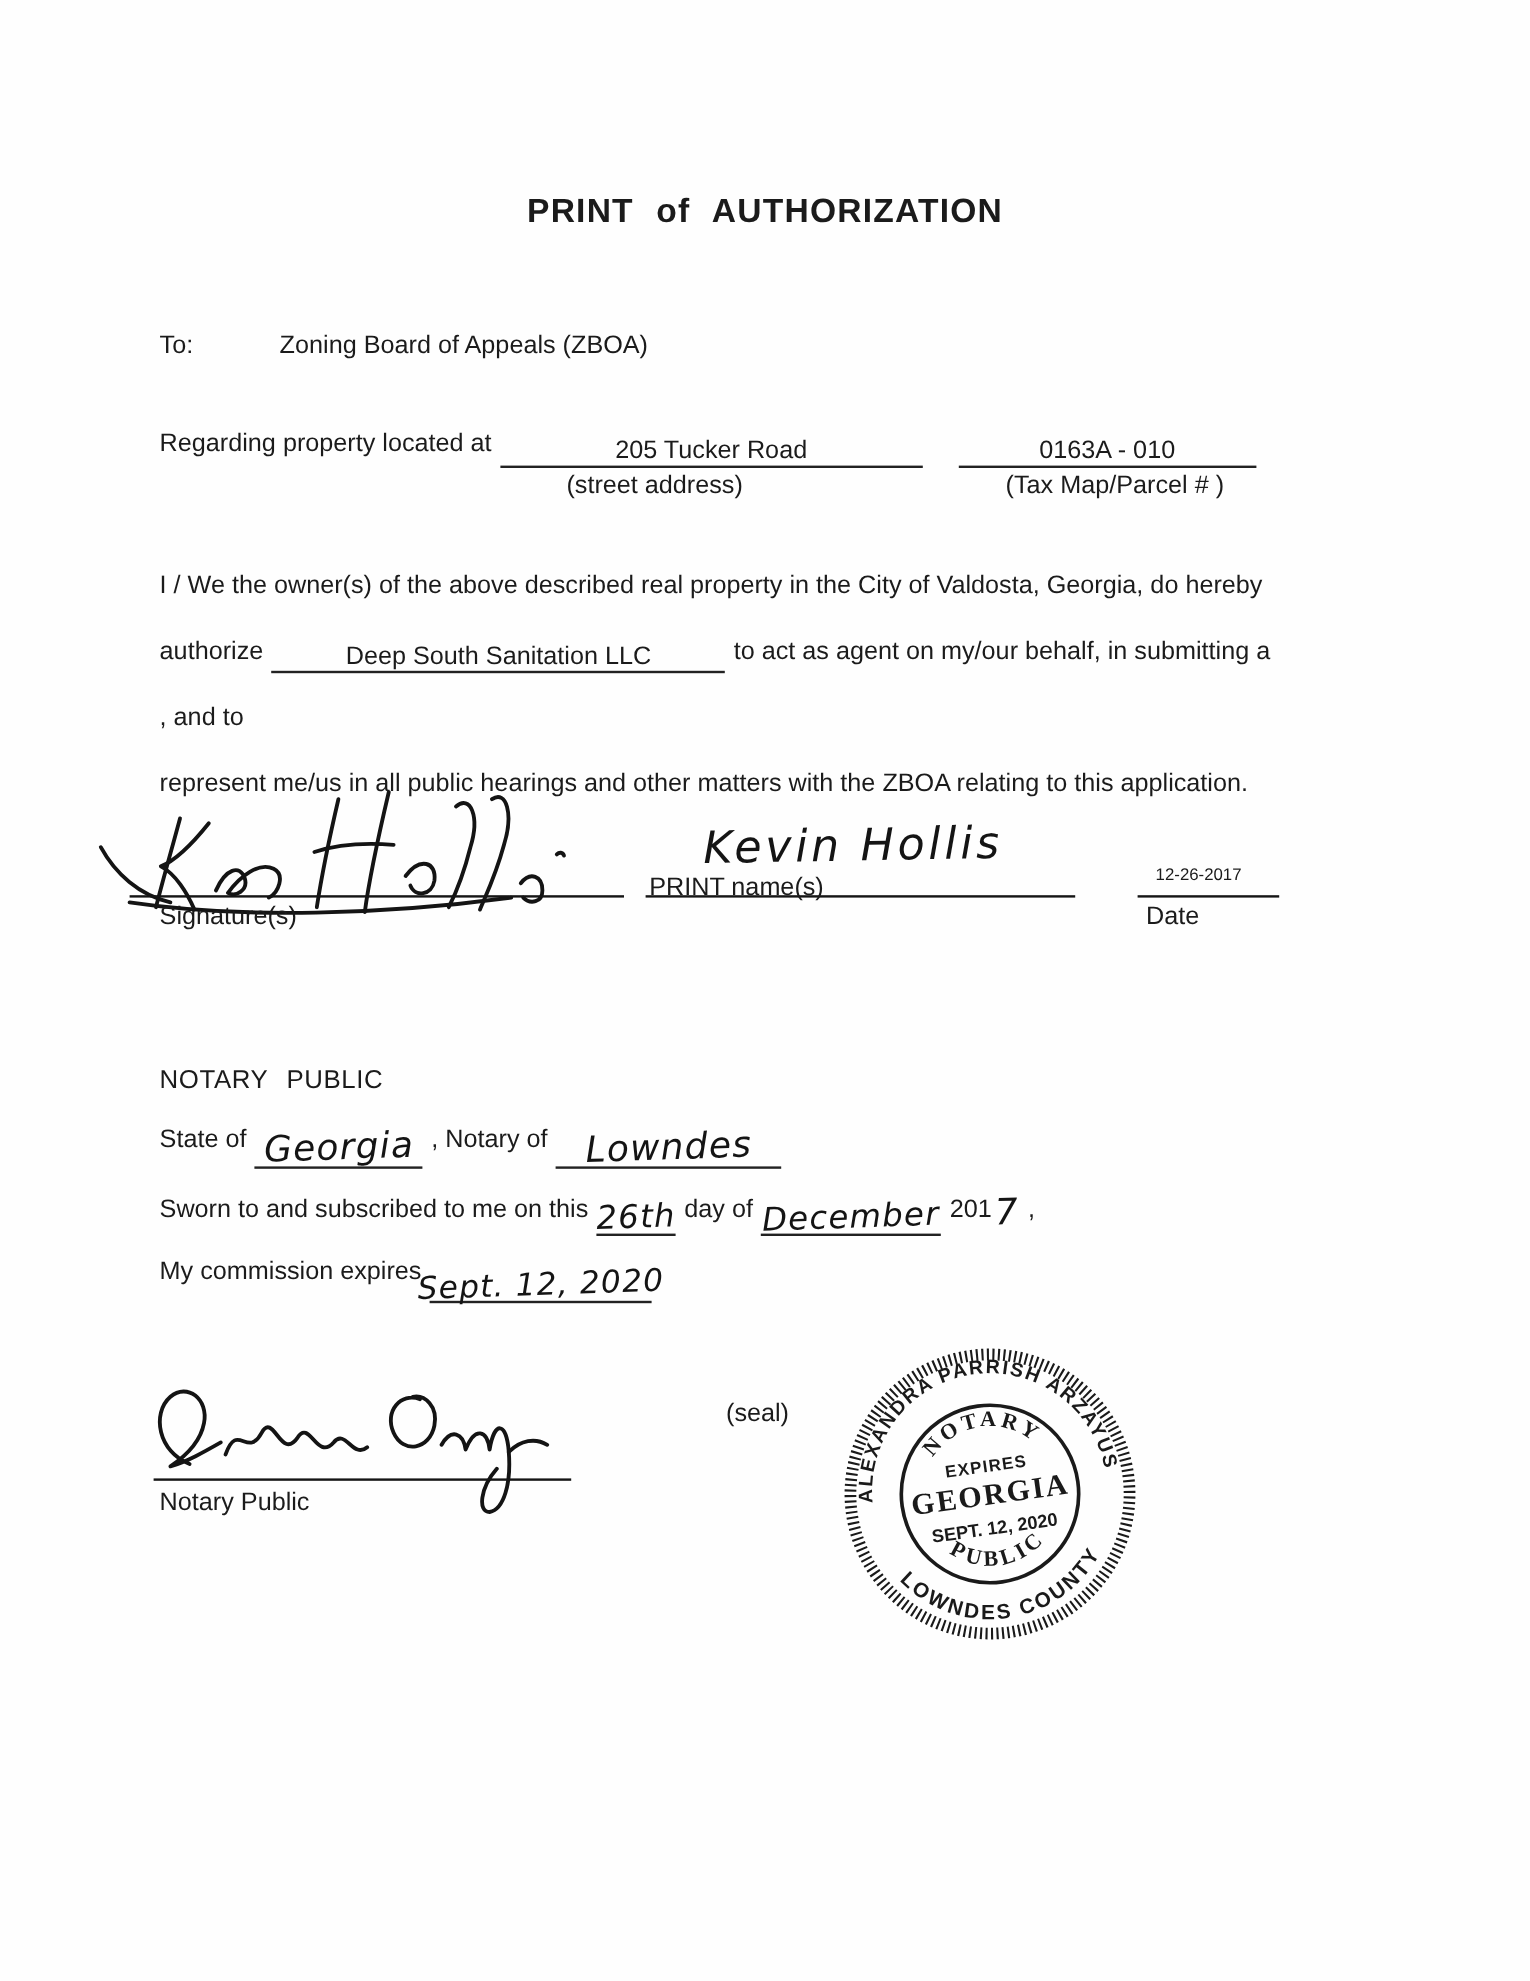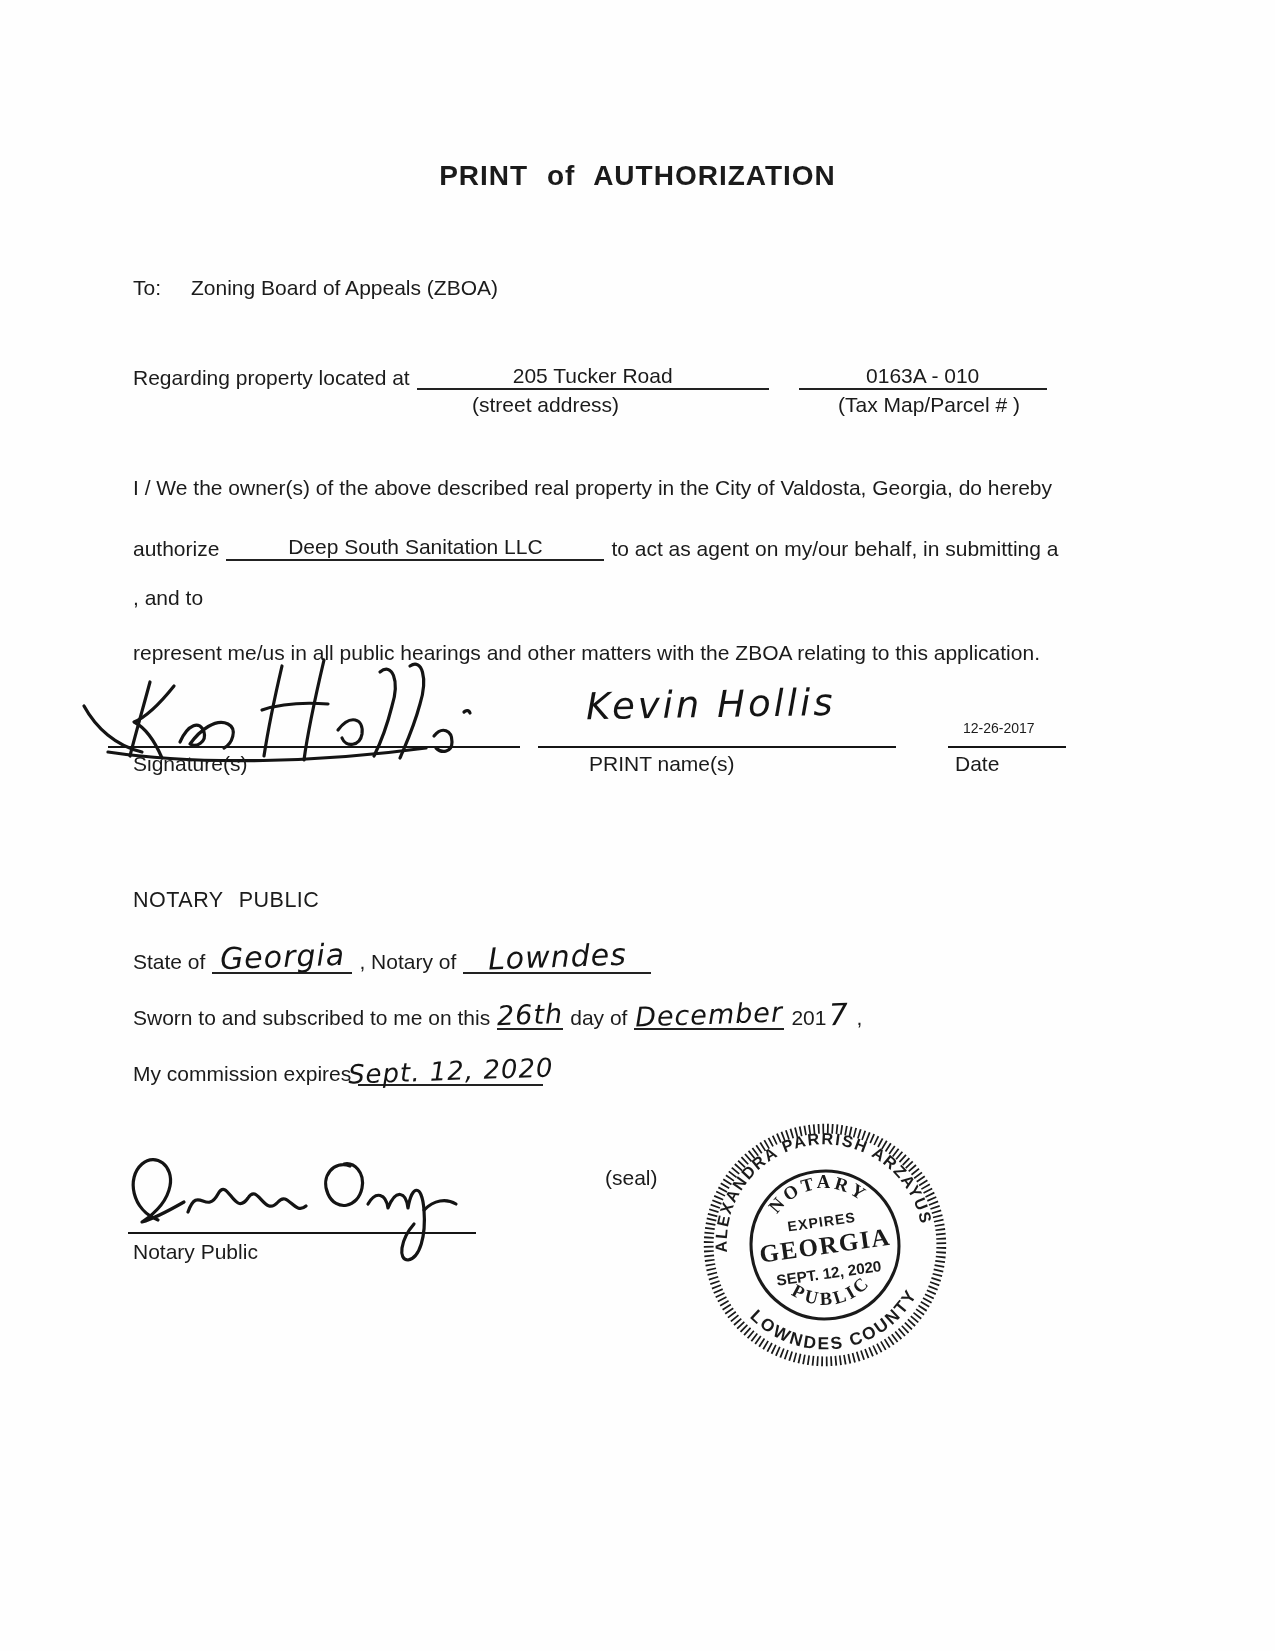--- a/index.html
+++ b/index.html
@@ -2,21 +2,21 @@
 <html><head>
 <meta charset="utf-8">
 <style>
   html,body{margin:0;padding:0;background:#e8e8e8;}
   .page{
     position:relative;width:1275px;height:1651px;margin:0 auto;
     background:#fefefe;color:#1b1b1b;
     font-family:"Liberation Sans", sans-serif;font-size:21px;overflow:hidden;
   }
   .abs{position:absolute;}
-  .row{position:absolute;display:flex;align-items:flex-end;gap:7px;white-space:nowrap;}
+  .row{position:absolute;display:flex;align-items:flex-start;gap:7px;white-space:nowrap;}
   .title{
     position:absolute;left:0;top:160px;width:100%;text-align:center;
     font-size:28px;font-weight:bold;letter-spacing:1px;word-spacing:10px;margin:0;
   }
   .fill{
     display:inline-flex;justify-content:center;align-items:flex-end;
     border-bottom:2px solid #222;position:relative;
   }
   .fill > span{display:inline-block;}
   .caption{position:absolute;font-size:21px;margin-left:20px;}
@@ -35,21 +35,21 @@
 </style>
 </head>
 <body>
 
 <div class="page">
 
   <h1 class="title">PRINT of AUTHORIZATION</h1>
 
   <div class="row" style="left:133px;top:276px;gap:0;">
     <span>To:</span>
-    <span style="margin-left:30px;">Zoning Board of Appeals (ZBOA)</span>
+    <span style="margin-left:72px;">Zoning Board of Appeals (ZBOA)</span>
   </div>
 
   <div class="row" style="left:133px;top:358px;">
     <span>Regarding property located at</span>
     <span class="fill" style="width:352px;height:30px;">
       <span>205 Tucker Road</span>
     </span>
     <span style="width:16px;"></span>
     <span class="fill" style="width:248px;height:30px;">
       <span>0163A - 010</span>
@@ -98,21 +98,21 @@
 
   <span class="abs hw hw-name" style="left:586px;top:686px;">Kevin Hollis</span>
 
   <span class="abs" style="left:963px;top:720px;font-size:14px;">12-26-2017</span>
 
   <div class="sigline" style="left:108px;top:746px;width:412px;"></div>
   <div class="sigline" style="left:538px;top:746px;width:358px;"></div>
   <div class="sigline" style="left:948px;top:746px;width:118px;"></div>
 
   <span class="siglabel" style="left:133px;top:752px;">Signature(s)</span>
-  <span class="siglabel" style="left:541px;top:752px;margin-left:48px;">PRINT name(s)</span>
+  <span class="siglabel" style="left:541px;top:728px;">PRINT name(s)</span>
   <span class="siglabel" style="left:955px;top:752px;">Date</span>
 
   <div class="notary-heading" style="left:133px;top:888px;">NOTARY PUBLIC</div>
 
   <div class="row" style="left:133px;top:938px;">
     <span>State of</span>
     <span class="fill" style="width:140px;height:34px;">
       <span class="hw hw-big">Georgia</span>
     </span>
     <span>, Notary of</span>

